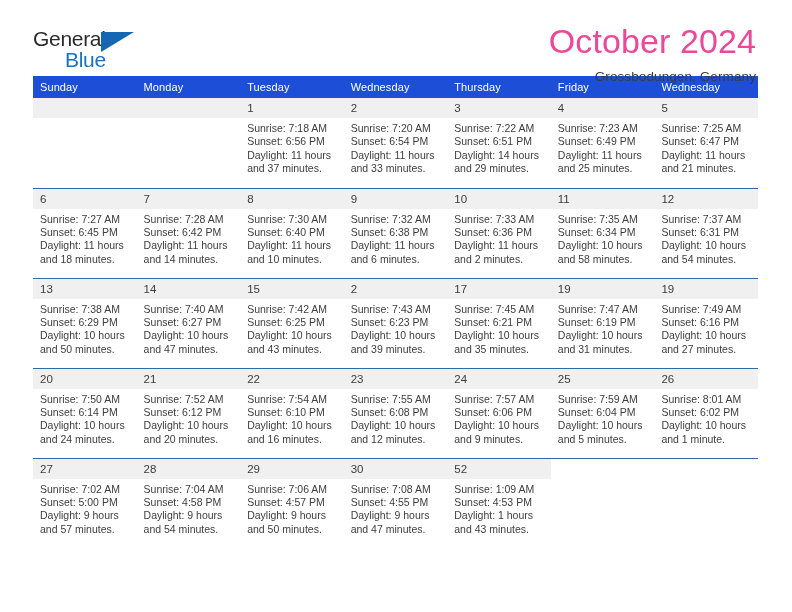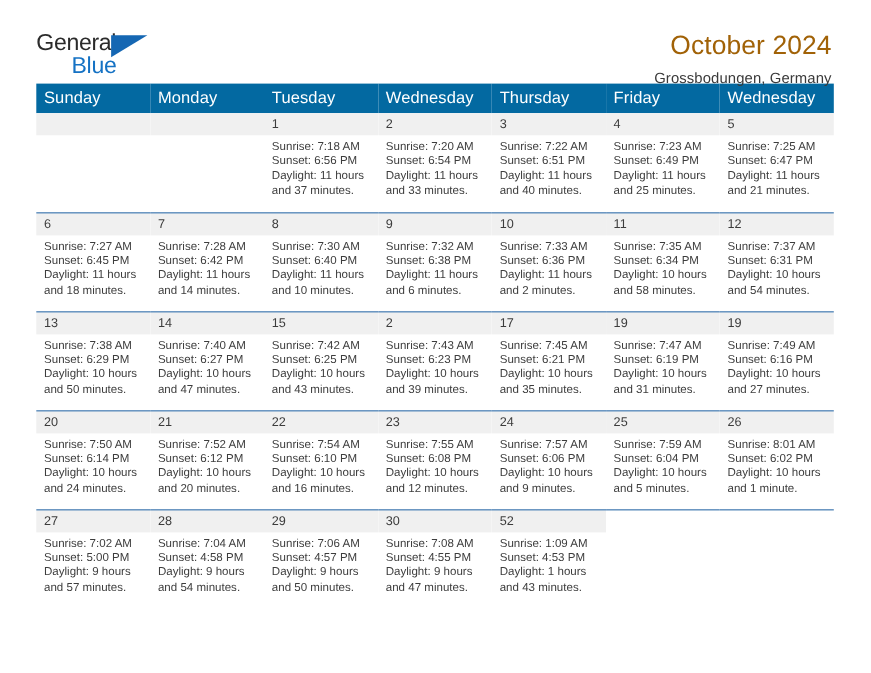--- a/index.html
+++ b/index.html
@@ -65,46 +65,46 @@
     position: absolute;
     top: 23px;
     left: 32px;
   }
 
   .title-block {
     text-align: right;
     padding-top: 2px;
   }
   .cal-title {
-    font-size: 24px;
+    font-size: 34px;
     font-weight: normal;
-    color: #a16207;
+    color: #ec4899;
     line-height: 1.15;
     letter-spacing: 0.1px;
   }
   .cal-subtitle {
     font-size: 13.5px;
     color: #3a3a3a;
     margin-top: 7px;
     letter-spacing: 0.1px;
   }
 
   
   .cal-wrap {
     padding: 0 34px 0 33px;
   }
   table.calendar {
     width: 725px;
     border-collapse: collapse;
     table-layout: fixed;
   }
   table.calendar th {
-    background: #0369a1;
+    background: #1d4ed8;
     color: #ffffff;
-    font-size: 15px;
+    font-size: 11px;
     font-weight: normal;
     text-align: left;
     padding: 5px 0 5px 7px;
     height: 22px;
     letter-spacing: 0.1px;
   }
   table.calendar td {
     vertical-align: top;
     padding: 0;
     height: 90px;
@@ -199,21 +199,21 @@
                 <div>Sunrise: 7:20 AM</div>
                 <div>Sunset: 6:54 PM</div>
                 <div class="daylight">Daylight: 11 hours and 33 minutes.</div>
               </div>
             </td>
             <td>
               <div class="daynum">3</div>
               <div class="info">
                 <div>Sunrise: 7:22 AM</div>
                 <div>Sunset: 6:51 PM</div>
-                <div class="daylight">Daylight: 11 hours and 40 minutes.</div>
+                <div class="daylight">Daylight: 14 hours and 29 minutes.</div>
               </div>
             </td>
             <td>
               <div class="daynum">4</div>
               <div class="info">
                 <div>Sunrise: 7:23 AM</div>
                 <div>Sunset: 6:49 PM</div>
                 <div class="daylight">Daylight: 11 hours and 25 minutes.</div>
               </div>
             </td>

